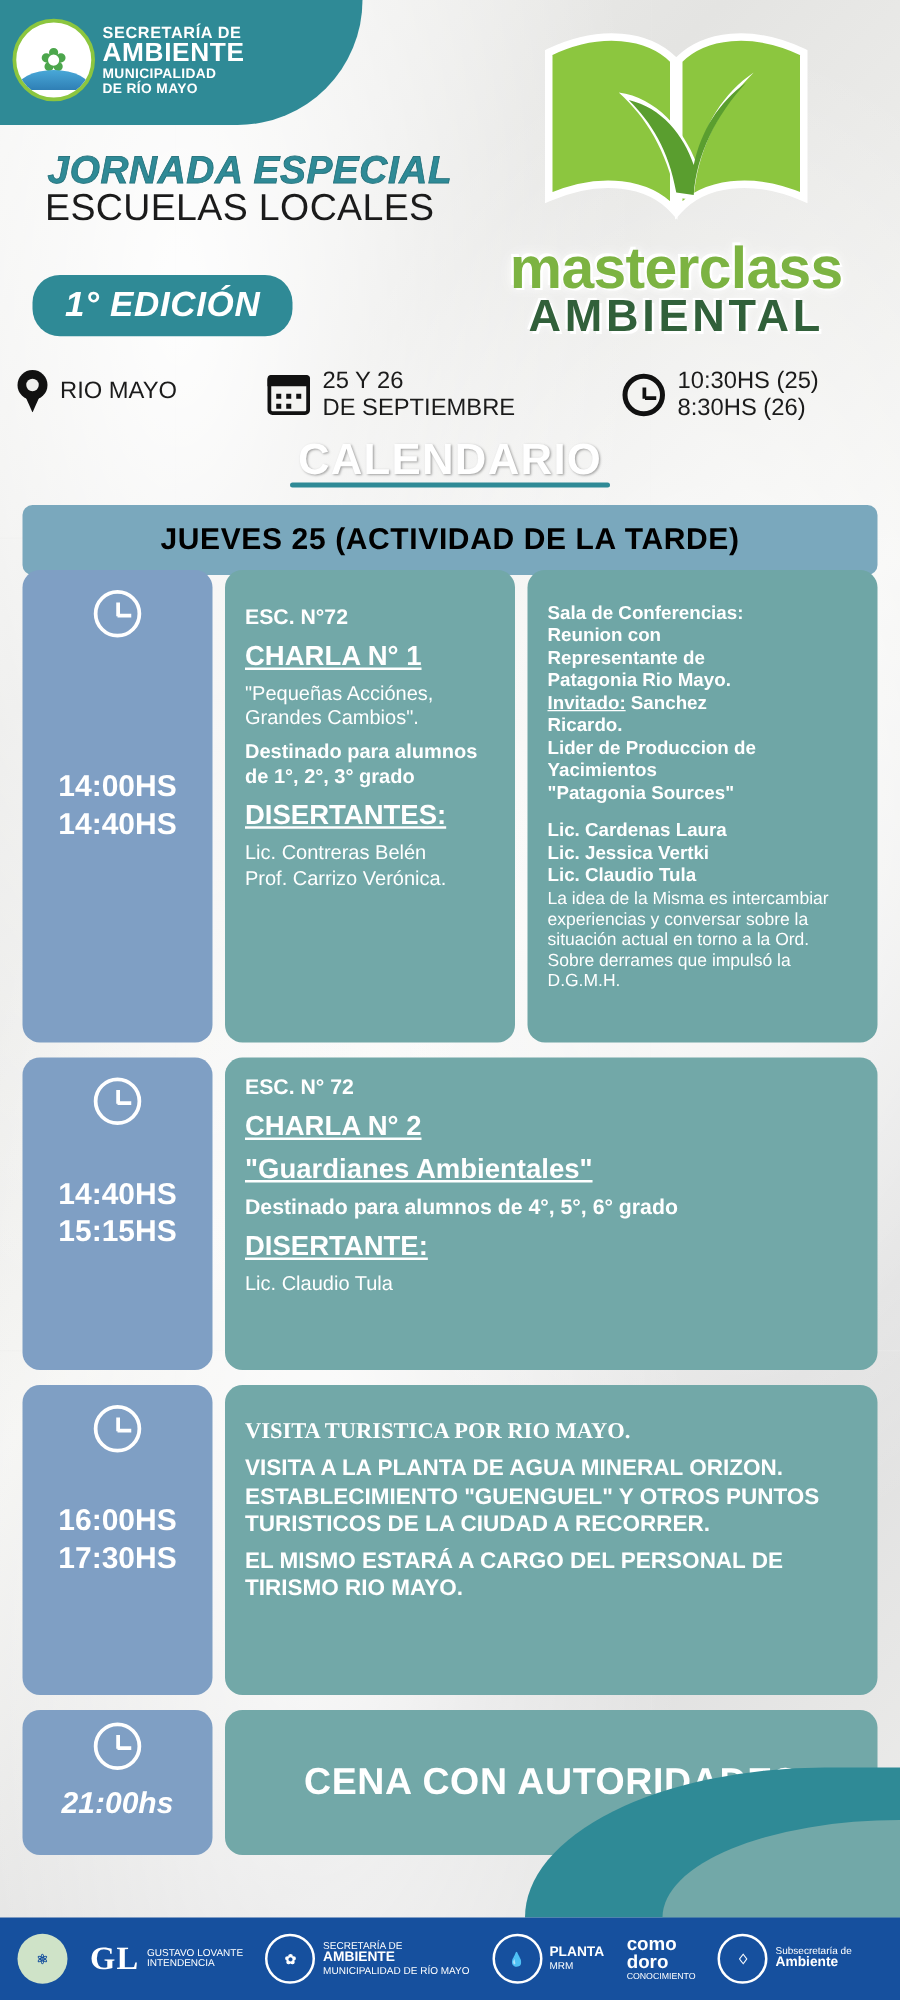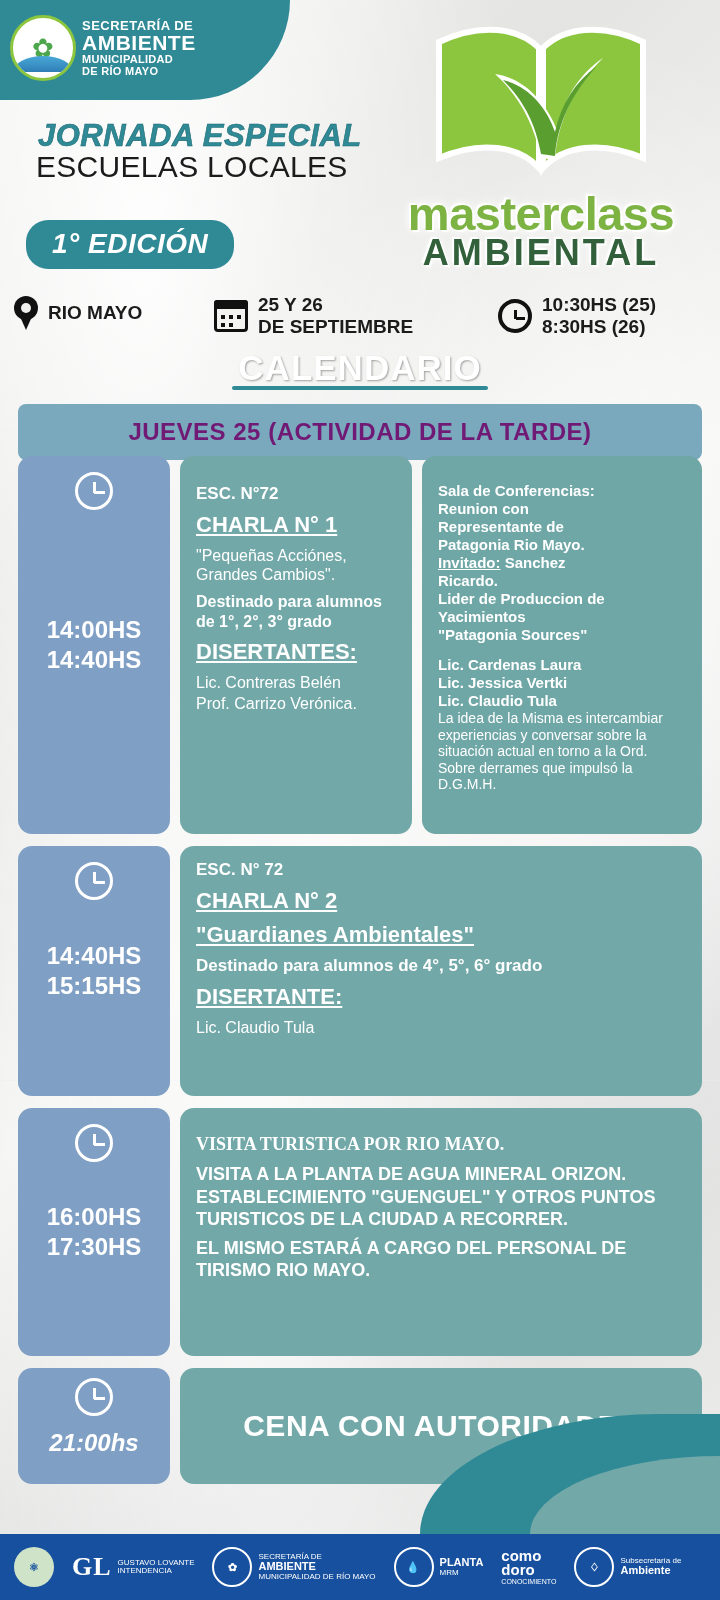--- a/index.html
+++ b/index.html
@@ -103,21 +103,21 @@
     text-align: center;
     font-size: 36px; font-weight: bold;
     color: #31603a;
     letter-spacing: 3px;
     text-shadow: 0 0 8px #ffffff, 2px 2px 0 #ffffff, -2px -2px 0 #ffffff;
   }
 
   
   .inforow { position: absolute; left: 0; top: 288px; width: 720px; height: 56px; }
   .infoitem { position: absolute; display: flex; align-items: center; gap: 10px; }
-  .infoitem .txt { font-size: 19px; font-weight: bold; color: #1b1b1b; line-height: 1.15; }
+  .infoitem .txt { font-size: 19px; font-weight: normal; color: #1b1b1b; line-height: 1.15; }
   .icon-pin { width: 24px; height: 34px; position: relative; }
   .icon-pin:before {
     content:""; position:absolute; left:0; top:0; width:24px; height:24px;
     background:#111; border-radius: 50% 50% 50% 50%;
   }
   .icon-pin:after {
     content:""; position:absolute; left:7px; top:7px; width:10px; height:10px;
     background:#f0f0ee; border-radius:50%;
   }
   .icon-pin .tail {
@@ -143,21 +143,21 @@
   .cal-underline {
     position: absolute; left: 232px; top: 386px; width: 256px; height: 4px;
     background: #2f8a96; border-radius: 2px;
   }
 
   .day-band {
     position: absolute; left: 18px; top: 404px; width: 684px; height: 56px;
     background: #7aa8bd;
     border-radius: 8px;
     display: flex; align-items: center; justify-content: center;
-    color: #701a75; font-size: 24px; font-weight: bold; letter-spacing: .5px;
+    color: #000000; font-size: 24px; font-weight: bold; letter-spacing: .5px;
   }
 
   
   .block { position: absolute; left: 18px; width: 684px; display: flex; gap: 10px; }
   .time-card {
     width: 152px; flex: 0 0 152px;
     background: #7f9fc4;
     border-radius: 14px;
     color: #ffffff;
     padding: 18px 8px;

